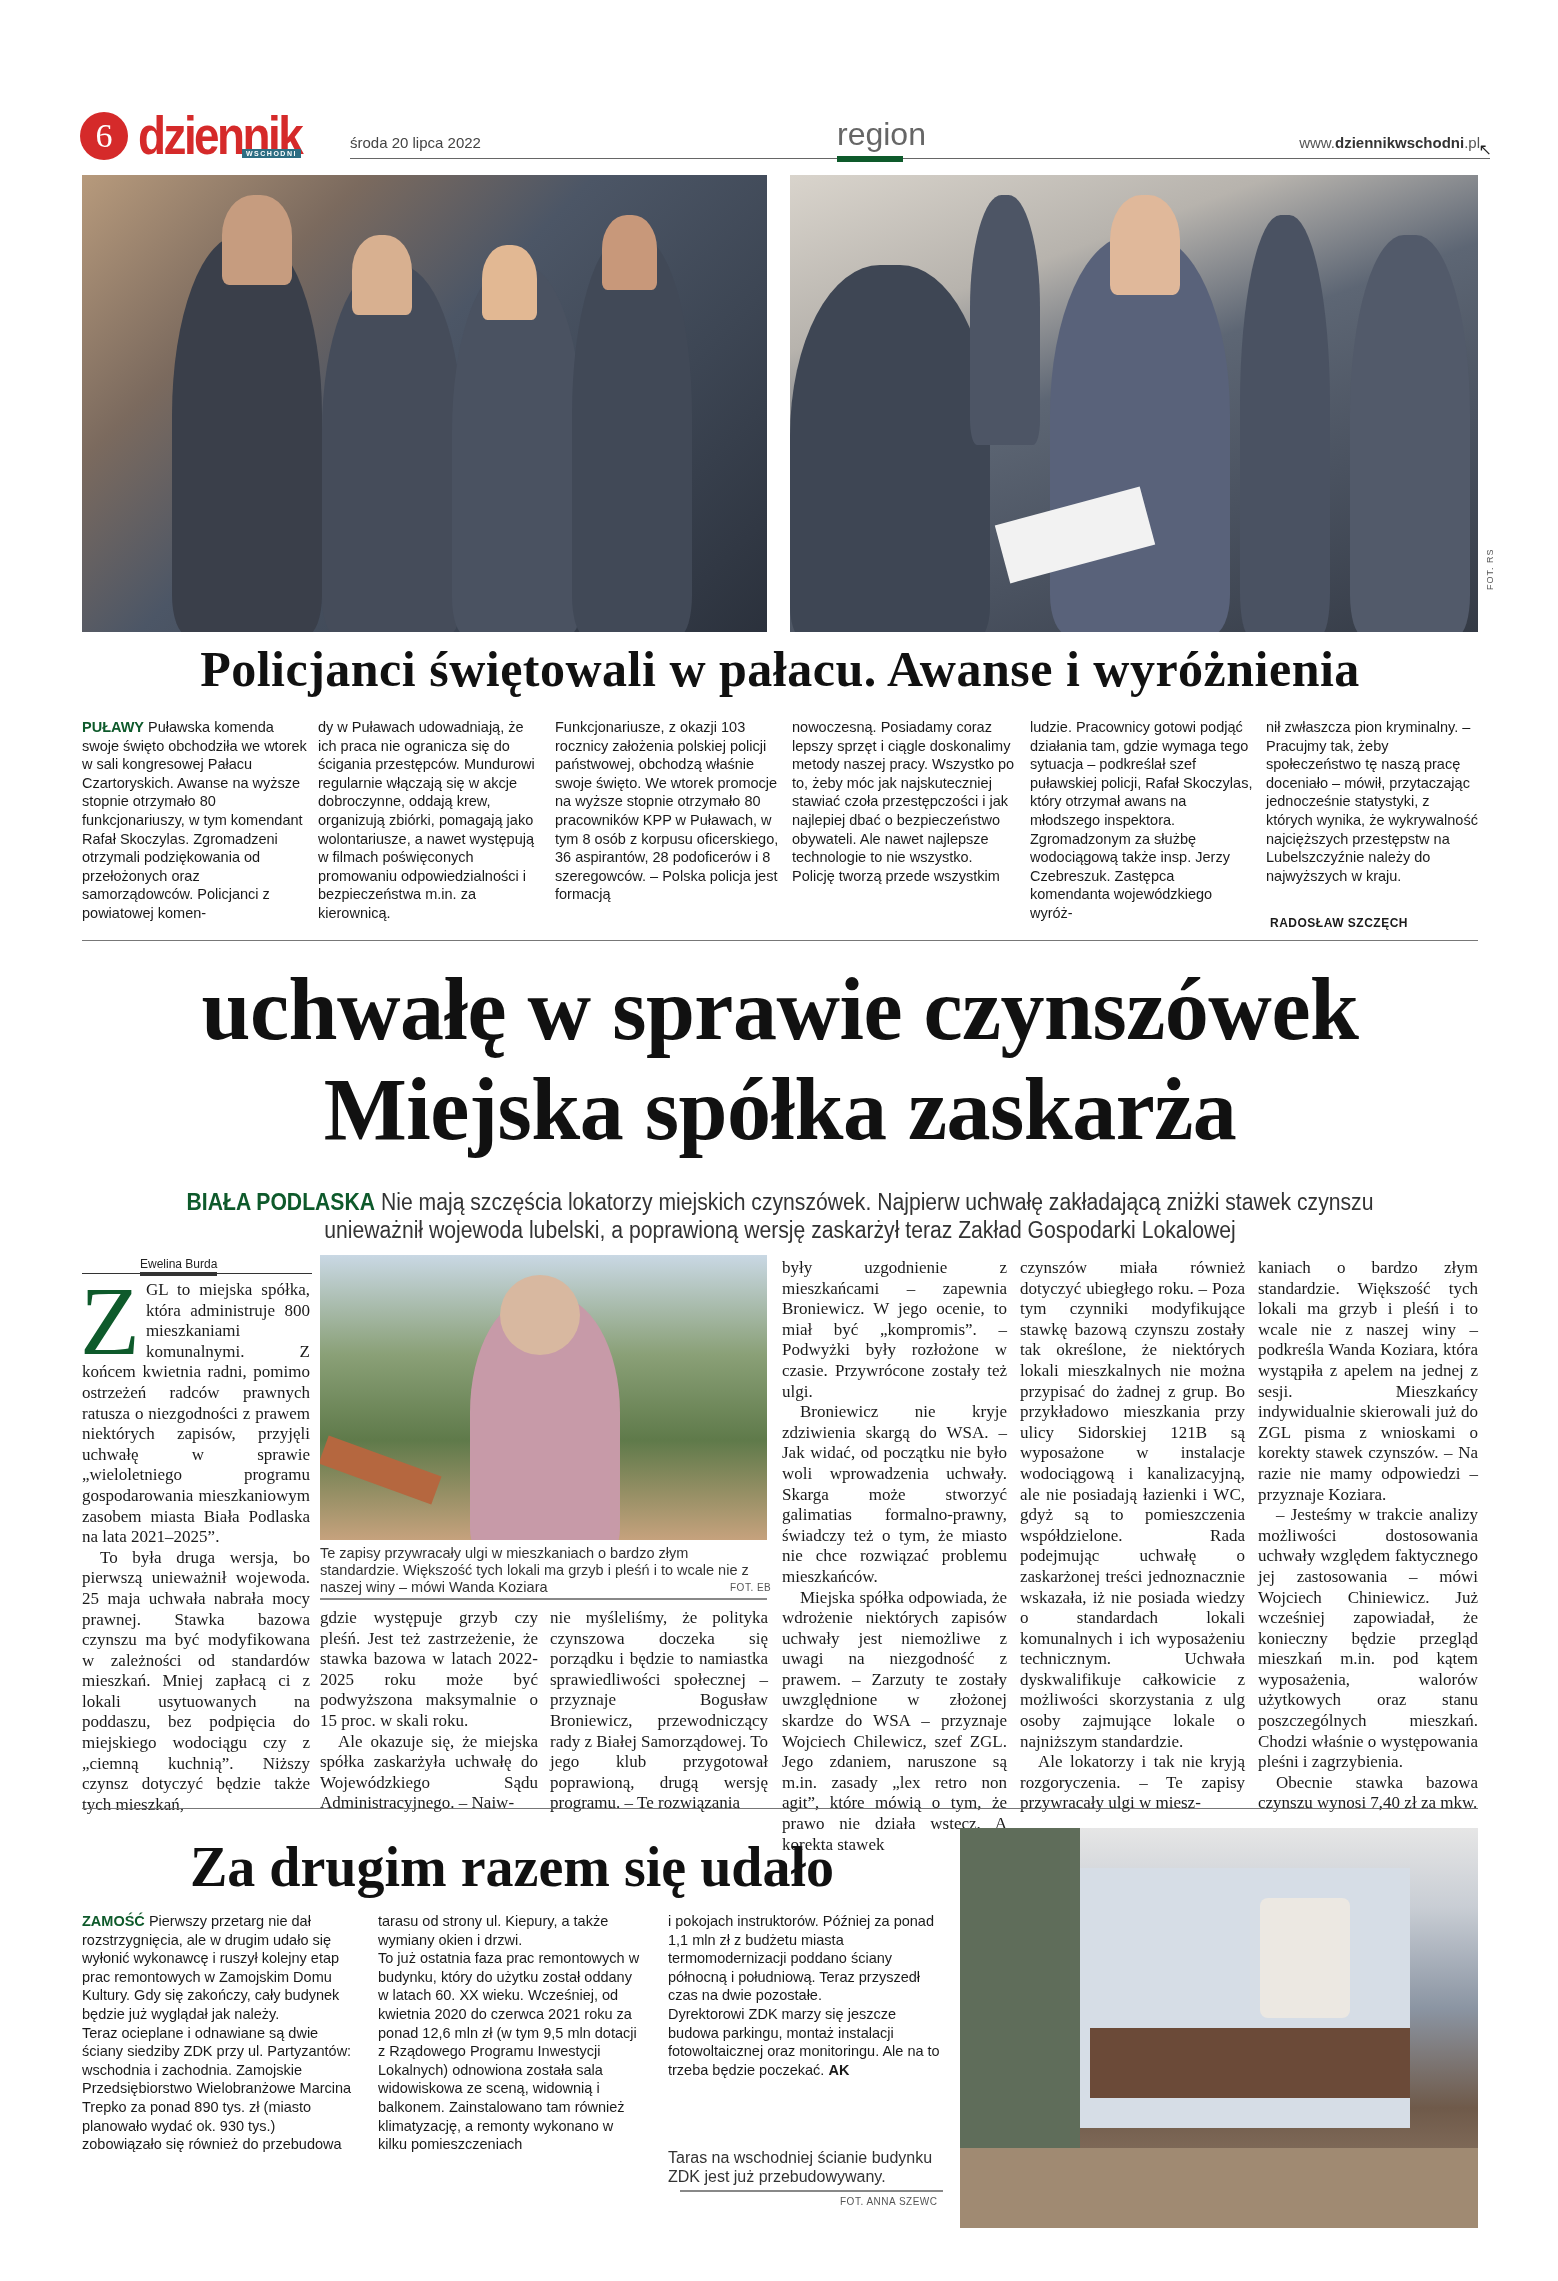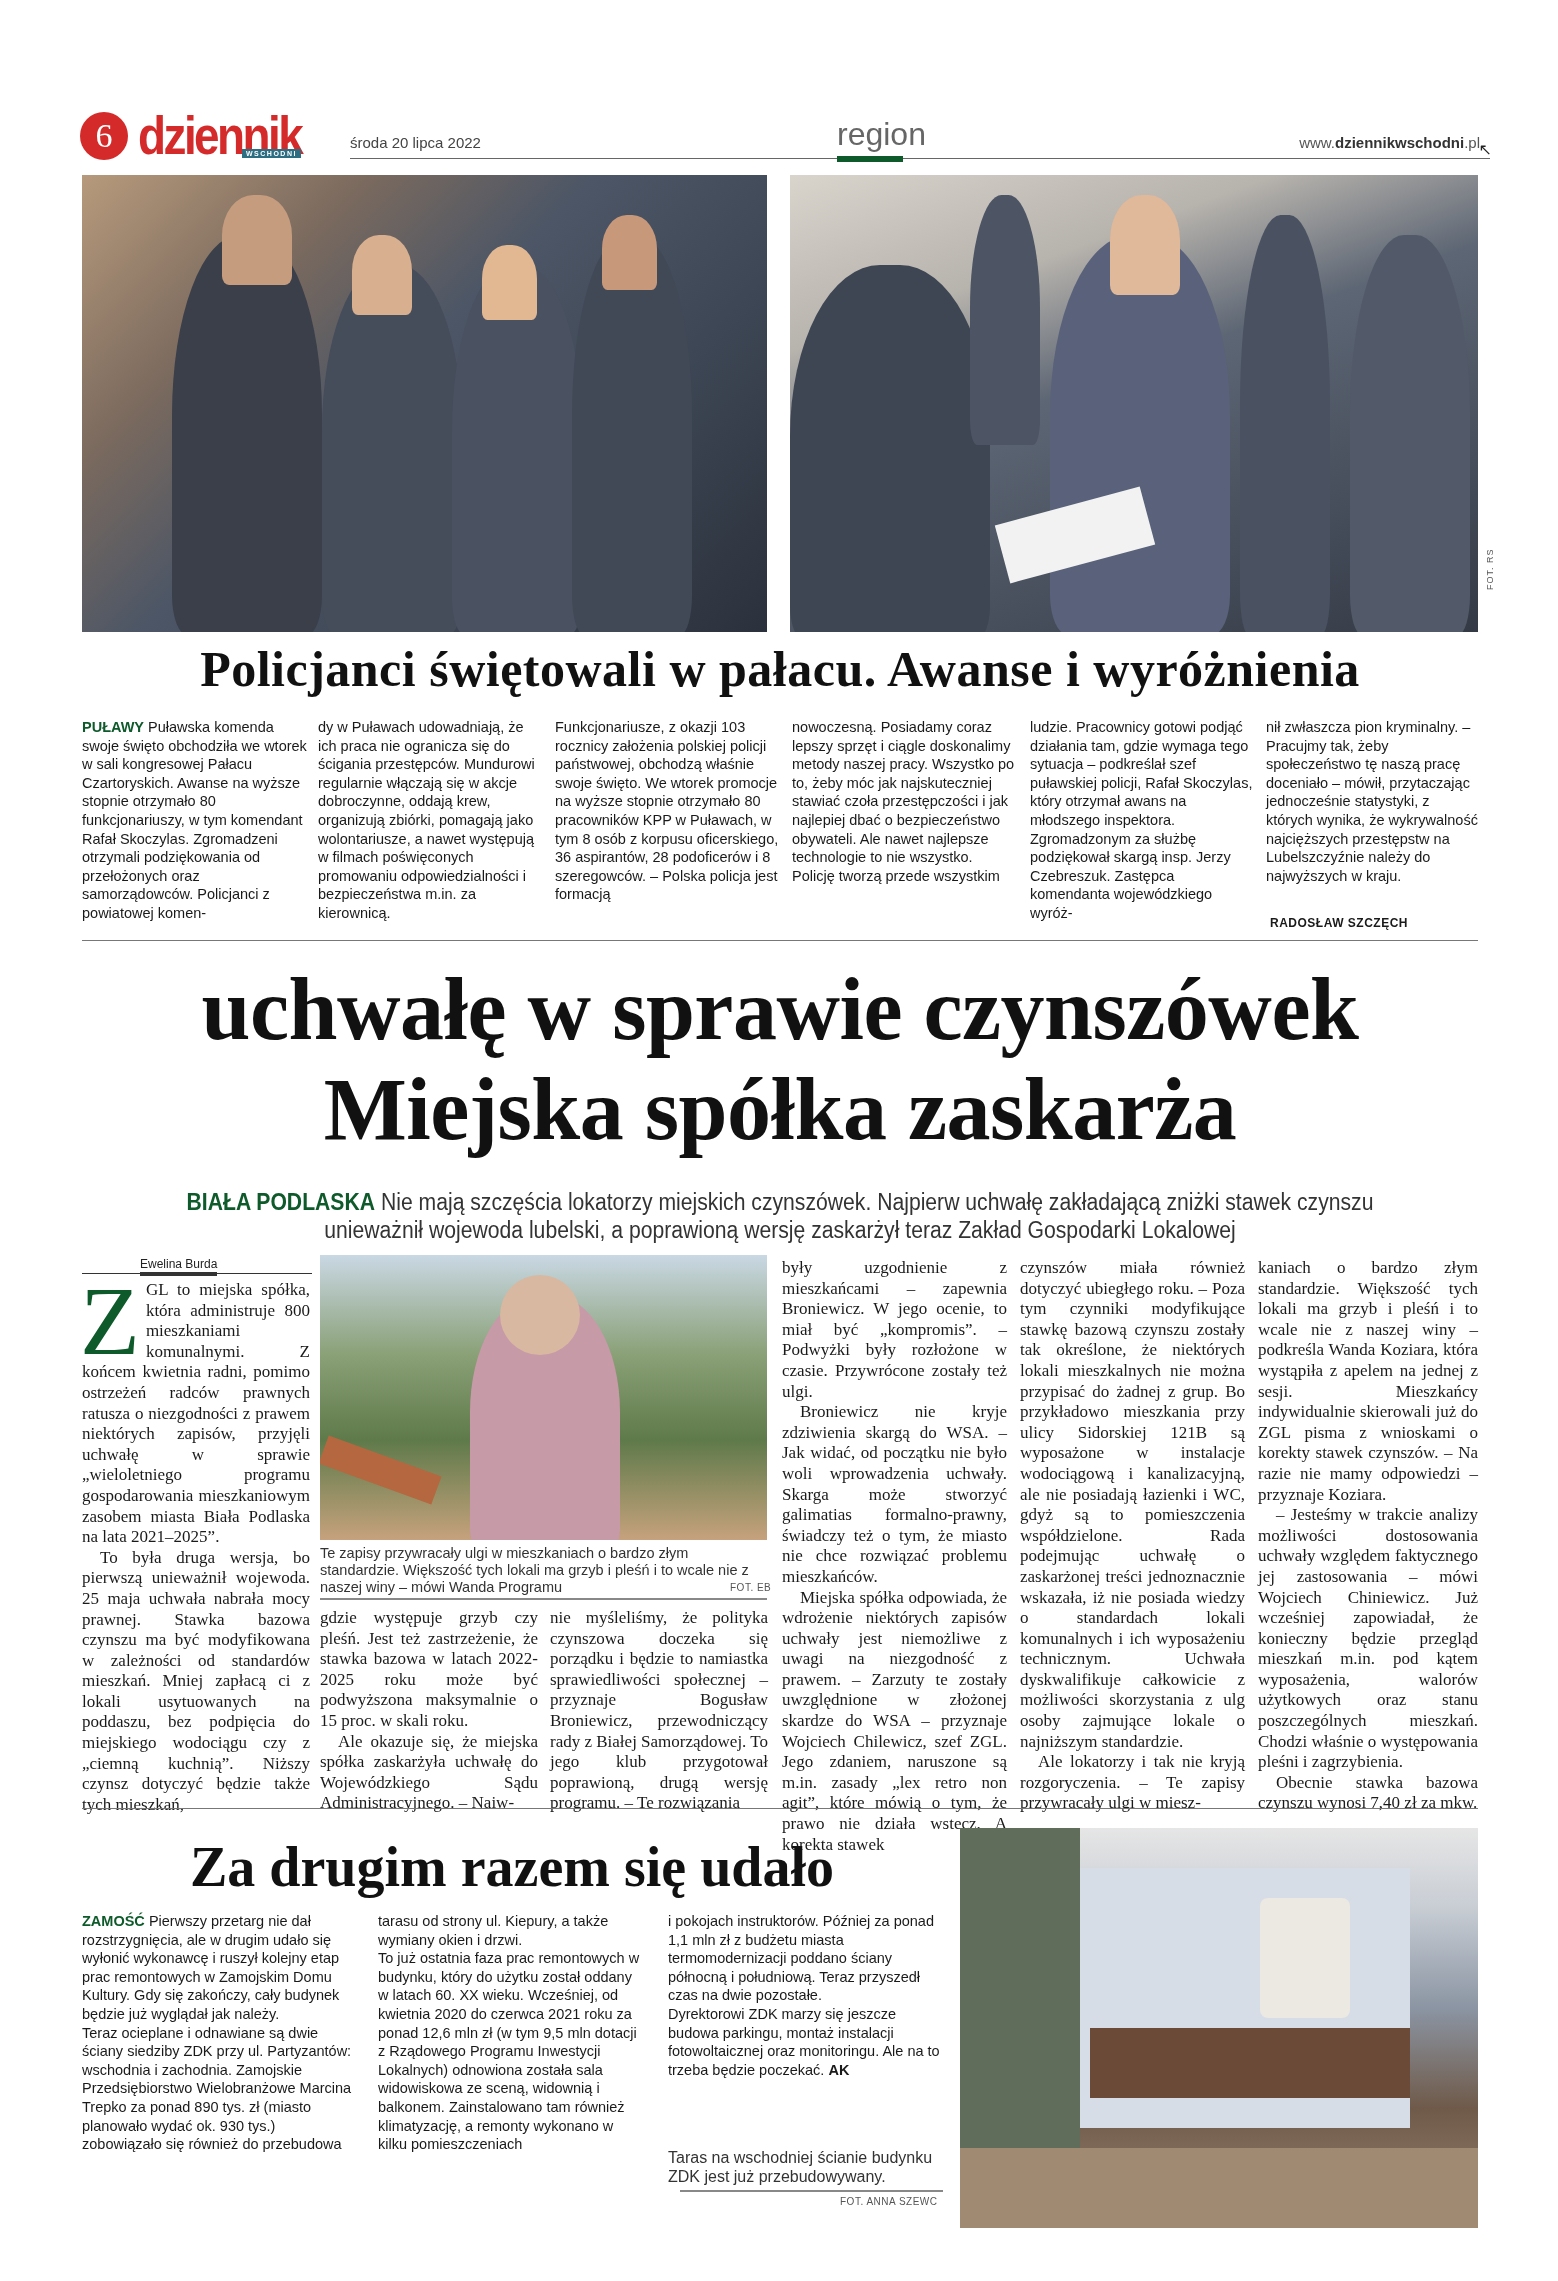--- a/index.html
+++ b/index.html
@@ -88,21 +88,21 @@
 <div class="photo-credit-v">FOT. RS</div>
 
 <div class="h1 h-police">Policjanci świętowali w pałacu. Awanse i wyróżnienia</div>
 
 <div class="col col-sans" style="left:82px;top:718px;width:225px;">
   <span class="lead-loc">PUŁAWY</span> <span>Puławska komenda swoje święto obchodziła we wtorek w sali kongresowej Pałacu Czartoryskich. Awanse na wyższe stopnie otrzymało 80 funkcjonariuszy, w tym komendant Rafał Skoczylas. Zgromadzeni otrzymali podziękowania od przełożonych oraz samorządowców. Policjanci z powiatowej komen-</span>
 </div>
 <div class="col col-sans" style="left:318px;top:718px;width:225px;">dy w Puławach udowadniają, że ich praca nie ogranicza się do ścigania przestępców. Mundurowi regularnie włączają się w akcje dobroczynne, oddają krew, organizują zbiórki, pomagają jako wolontariusze, a nawet występują w filmach poświęconych promowaniu odpowiedzialności i bezpieczeństwa m.in. za kierownicą.</div>
 <div class="col col-sans" style="left:555px;top:718px;width:225px;">Funkcjonariusze, z okazji 103 rocznicy założenia polskiej policji państwowej, obchodzą właśnie swoje święto. We wtorek promocje na wyższe stopnie otrzymało 80 pracowników KPP w Puławach, w tym 8 osób z korpusu oficerskiego, 36 aspirantów, 28 podoficerów i 8 szeregowców. – Polska policja jest formacją</div>
 <div class="col col-sans" style="left:792px;top:718px;width:225px;">nowoczesną. Posiadamy coraz lepszy sprzęt i ciągle doskonalimy metody naszej pracy. Wszystko po to, żeby móc jak najskuteczniej stawiać czoła przestępczości i jak najlepiej dbać o bezpieczeństwo obywateli. Ale nawet najlepsze technologie to nie wszystko. Policję tworzą przede wszystkim</div>
-<div class="col col-sans" style="left:1030px;top:718px;width:225px;">ludzie. Pracownicy gotowi podjąć działania tam, gdzie wymaga tego sytuacja – podkreślał szef puławskiej policji, Rafał Skoczylas, który otrzymał awans na młodszego inspektora. Zgromadzonym za służbę podziękował skargą insp. Jerzy Czebreszuk. Zastępca komendanta wojewódzkiego wyróż-</div>
+<div class="col col-sans" style="left:1030px;top:718px;width:225px;">ludzie. Pracownicy gotowi podjąć działania tam, gdzie wymaga tego sytuacja – podkreślał szef puławskiej policji, Rafał Skoczylas, który otrzymał awans na młodszego inspektora. Zgromadzonym za służbę wodociągową także insp. Jerzy Czebreszuk. Zastępca komendanta wojewódzkiego wyróż-</div>
 <div class="col col-sans" style="left:1266px;top:718px;width:212px;">nił zwłaszcza pion kryminalny. – Pracujmy tak, żeby społeczeństwo tę naszą pracę doceniało – mówił, przytaczając jednocześnie statystyki, z których wynika, że wykrywalność najcięższych przestępstw na Lubelszczyźnie należy do najwyższych w kraju.</div>
 <div class="author-sig">RADOSŁAW SZCZĘCH</div>
 <div class="rule" style="left:82px;top:940px;width:1396px;"></div>
 
 <div class="h1 h-main">
   <div>uchwałę w sprawie czynszówek</div>
   <div>Miejska spółka zaskarża</div>
 </div>
 <div class="deck">
   <span class="lead-loc">BIAŁA PODLASKA</span> <span>Nie mają szczęścia lokatorzy miejskich czynszówek. Najpierw uchwałę zakładającą zniżki stawek czynszu unieważnił wojewoda lubelski, a poprawioną wersję zaskarżył teraz Zakład Gospodarki Lokalowej</span>
@@ -114,21 +114,21 @@
 <div class="col col-serif" style="left:82px;top:1280px;width:228px;">
   <span class="dropcap">Z</span><span>GL to miejska spółka, która administruje 800 mieszkaniami komunalnymi. Z końcem kwietnia radni, pomimo ostrzeżeń radców prawnych ratusza o niezgodności z prawem niektórych zapisów, przyjęli uchwałę w sprawie „wieloletniego programu gospodarowania mieszkaniowym zasobem miasta Biała Podlaska na lata 2021–2025”.</span>
   <span class="indent">To była druga wersja, bo pierwszą unieważnił wojewoda. 25 maja uchwała nabrała mocy prawnej. Stawka bazowa czynszu ma być modyfikowana w zależności od standardów mieszkań. Mniej zapłacą ci z lokali usytuowanych na poddaszu, bez podpięcia do miejskiego wodociągu czy z „ciemną kuchnią”. Niższy czynsz dotyczyć będzie także tych mieszkań,</span>
 </div>
 
 <div class="photo photo-3">
   <div class="fig" style="left:150px;top:40px;width:150px;height:260px;background:#c79aa8;"></div>
   <div class="fig" style="left:180px;top:20px;width:80px;height:80px;background:#d8b8a0;border-radius:50%;"></div>
   <div style="position:absolute;left:0;top:200px;width:120px;height:30px;background:#b5673f;transform:rotate(20deg);"></div>
 </div>
-<div class="caption" style="left:320px;top:1545px;width:447px;">Te zapisy przywracały ulgi w mieszkaniach o bardzo złym standardzie. Większość tych lokali ma grzyb i pleśń i to wcale nie z naszej winy – mówi Wanda Programu</div>
+<div class="caption" style="left:320px;top:1545px;width:447px;">Te zapisy przywracały ulgi w mieszkaniach o bardzo złym standardzie. Większość tych lokali ma grzyb i pleśń i to wcale nie z naszej winy – mówi Wanda Koziara</div>
 <div class="cap-credit" style="left:730px;top:1582px;">FOT. EB</div>
 <div class="rule" style="left:320px;top:1598px;width:447px;height:2px;background:#888;"></div>
 
 <div class="col col-serif" style="left:320px;top:1608px;width:218px;">
   <span>gdzie występuje grzyb czy pleśń. Jest też zastrzeżenie, że stawka bazowa w latach 2022-2025 roku może być podwyższona maksymalnie o 15 proc. w skali roku.</span>
   <span class="indent">Ale okazuje się, że miejska spółka zaskarżyła uchwałę do Wojewódzkiego Sądu Administracyjnego. – Naiw-</span>
 </div>
 <div class="col col-serif" style="left:550px;top:1608px;width:218px;">nie myśleliśmy, że polityka czynszowa doczeka się porządku i będzie to namiastka sprawiedliwości społecznej – przyznaje Bogusław Broniewicz, przewodniczący rady z Białej Samorządowej. To jego klub przygotował poprawioną, drugą wersję programu. – Te rozwiązania</div>
 
 <div class="col col-serif" style="left:782px;top:1258px;width:225px;">

